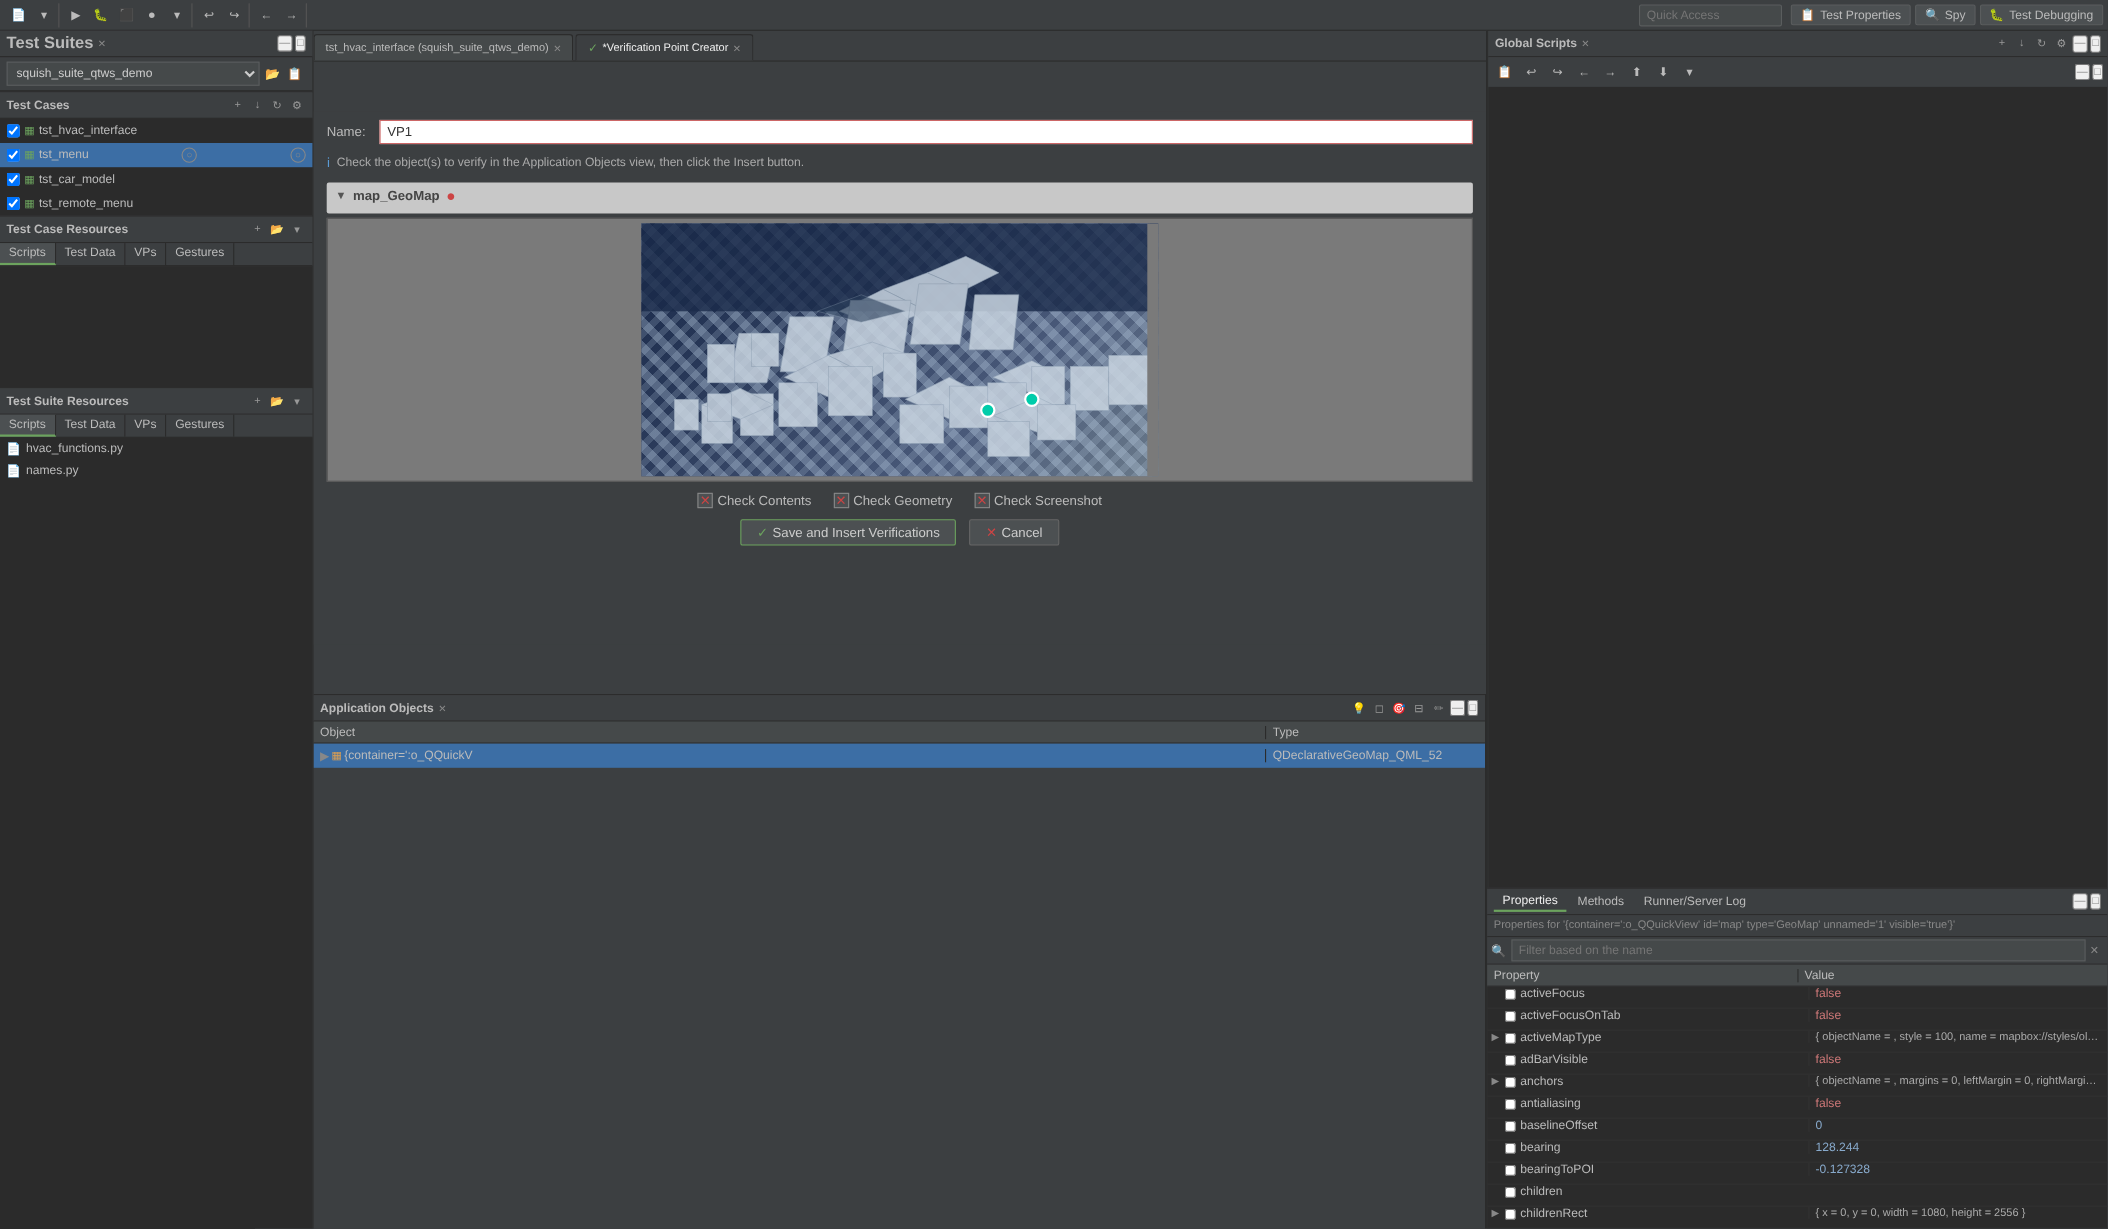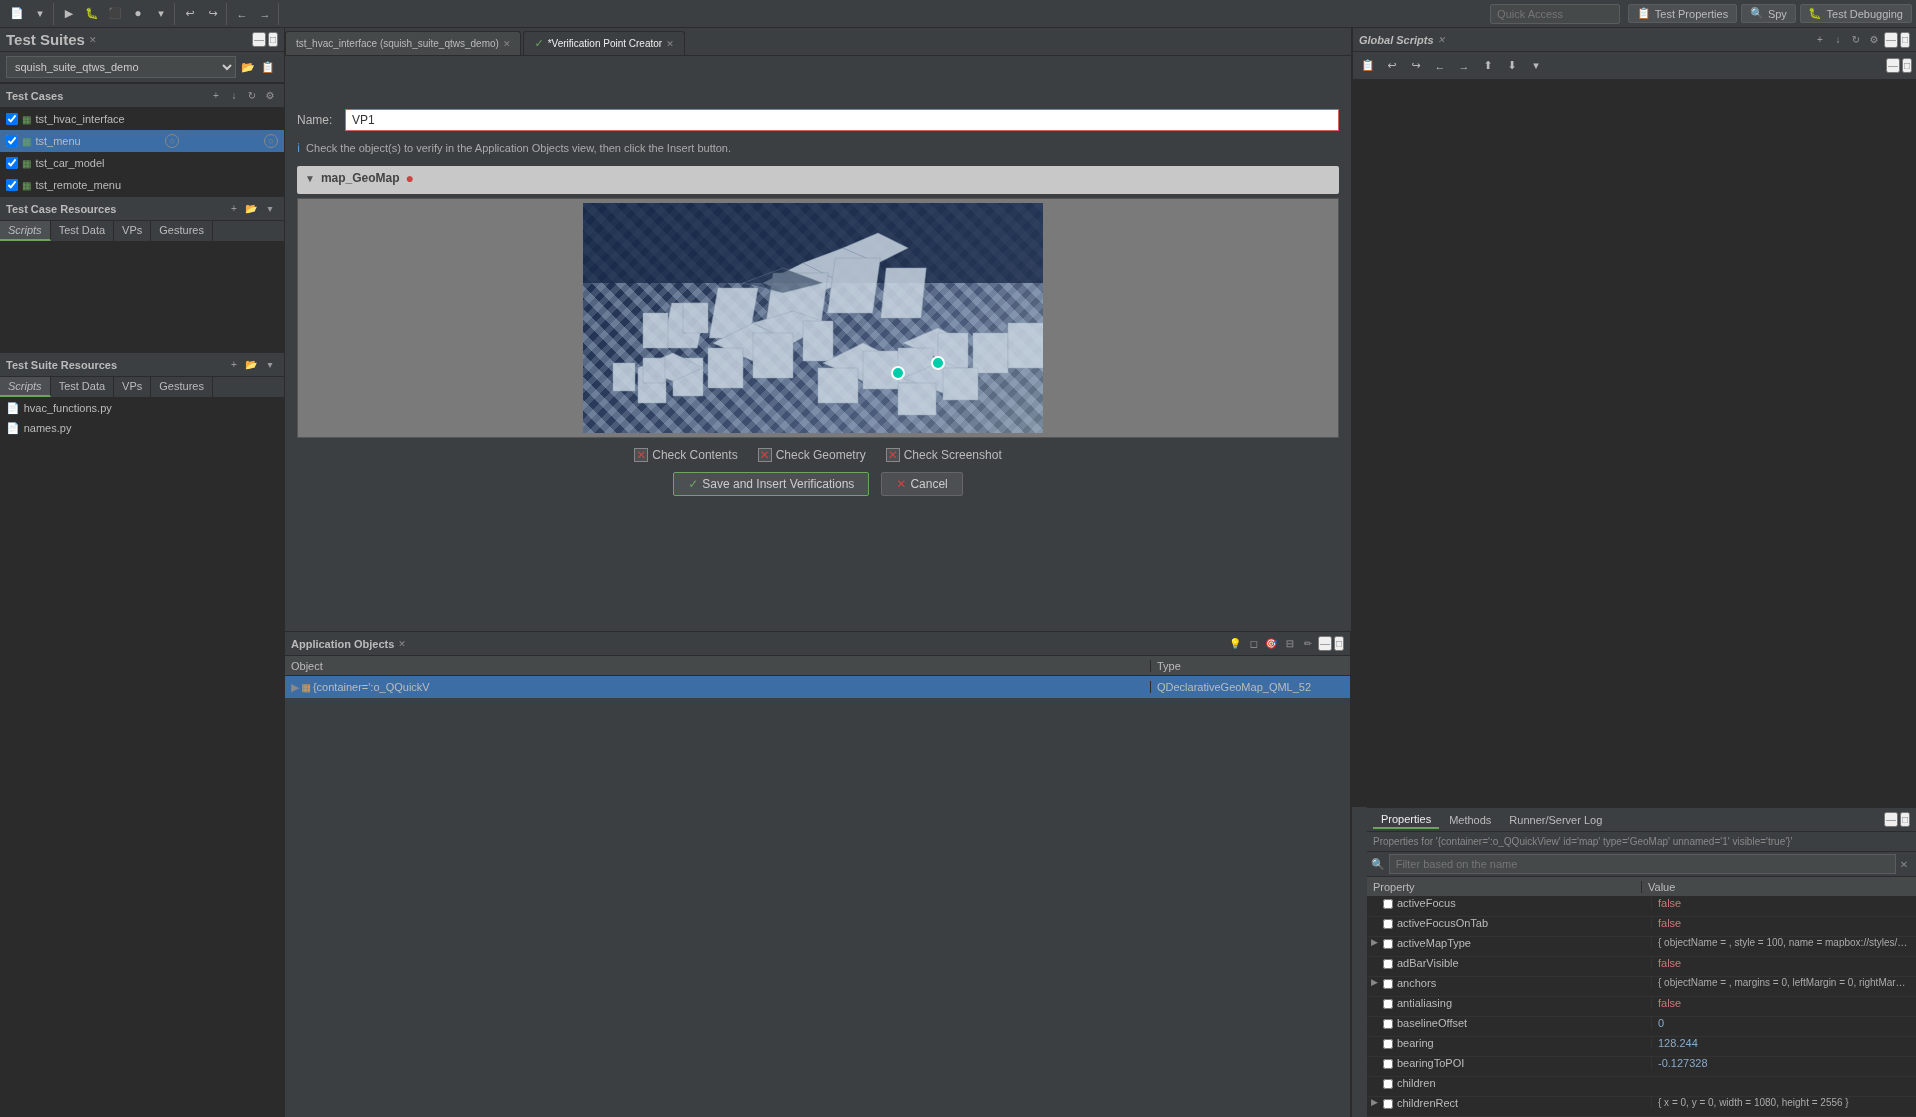--- a/index.html
+++ b/index.html
@@ -183,21 +183,20 @@
     .resources-tab {
       padding: 3px 8px;
       font-size: 11px;
       color: #bbb;
       cursor: pointer;
       border-right: 1px solid #2b2b2b;
     }
     .resources-tab.active {
       background: #4c5052;
       border-bottom: 2px solid #6ca35e;
-      font-style: italic;
     }
     .resources-content {
       height: 110px;
       background: #2b2b2b;
     }
     
     
     .suite-resources-section {
       flex: 1;
       display: flex;
@@ -495,21 +494,20 @@
       flex: 1;
       background: #2b2b2b;
     }
     
     
     .properties-panel {
       height: 310px;
       display: flex;
       flex-direction: column;
       border-top: 1px solid #2b2b2b;
-      margin-left: 15px;
     }
     .props-header {
       height: 24px;
       background: #3c3f41;
       display: flex;
       align-items: center;
       justify-content: space-between;
       padding: 0 6px;
       border-bottom: 1px solid #2b2b2b;
     }
@@ -905,21 +903,21 @@
             </div>
             <div class="ao-cell ao-col-type">QDeclarativeGeoMap_QML_52</div>
           </div>
         </div>
       </div>
 
       <div class="right-panel">
 
         <div class="global-scripts-panel" style="flex:1;width:100%;">
           <div class="gs-header">
-            <div style="display:flex;align-items:center;gap:4px;font-style:italic;">
+            <div style="display:flex;align-items:center;gap:4px;">
               <span style="font-size:11px;color:#bbb;font-weight:bold;">Global Scripts</span>
               <span class="close-icon">✕</span>
             </div>
             <div style="display:flex;gap:2px;">
               <button class="panel-icon-btn">+</button>
               <button class="panel-icon-btn">↓</button>
               <button class="panel-icon-btn">↻</button>
               <button class="panel-icon-btn">⚙</button>
               <button class="panel-minimize">—</button>
               <button class="panel-maximize">□</button>

